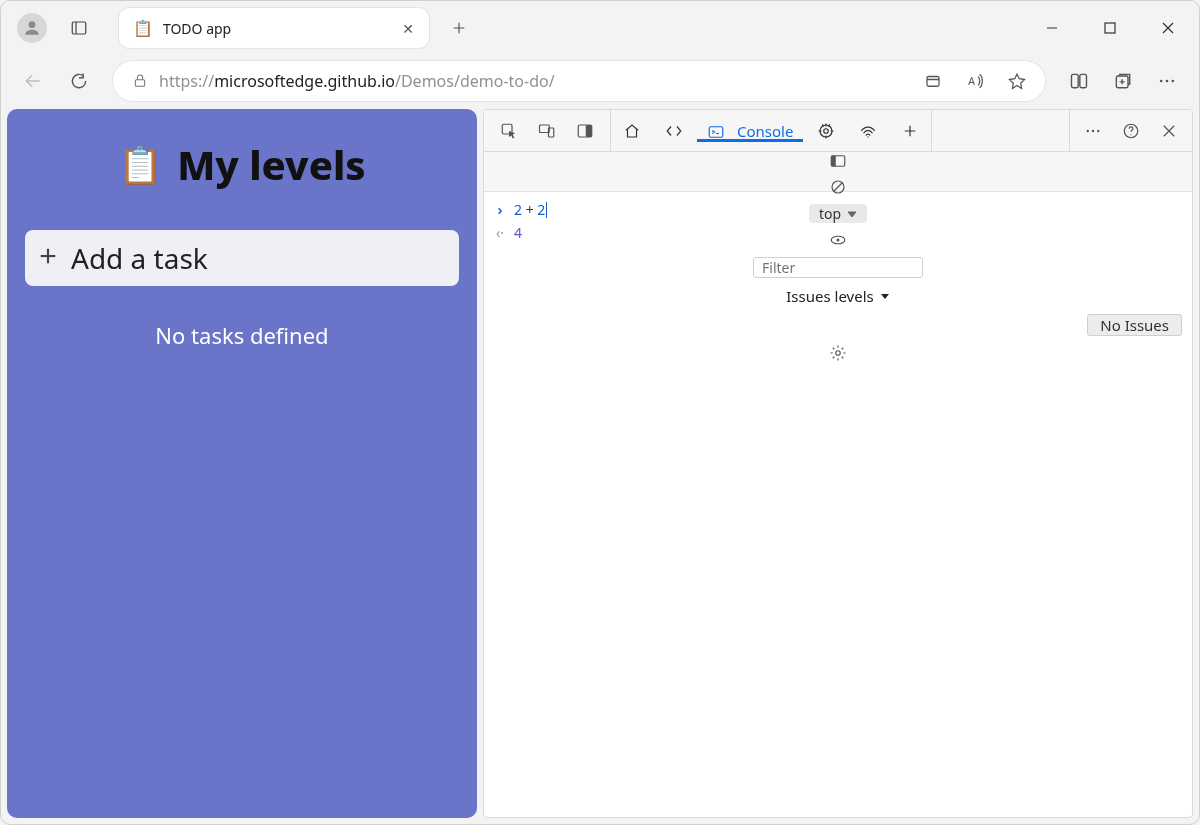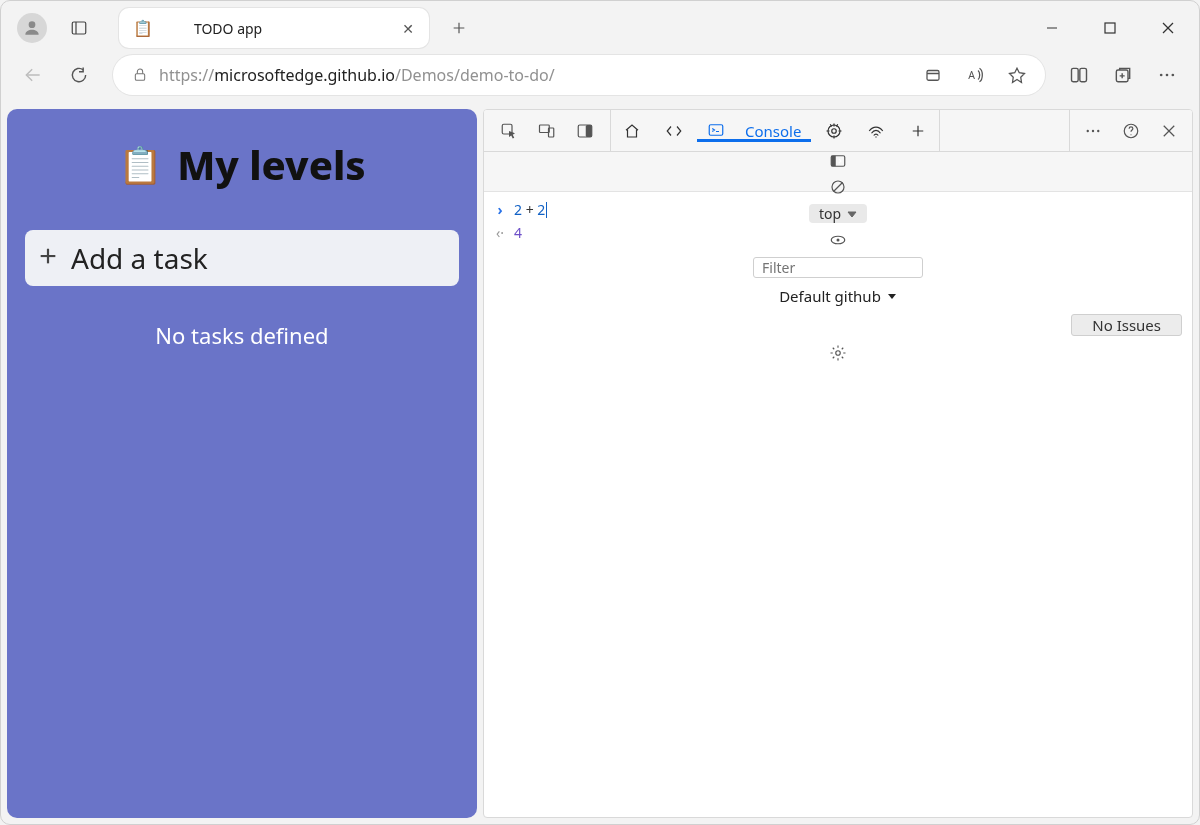--- a/index.html
+++ b/index.html
@@ -11,32 +11,32 @@
   .avatar  { width: 30px; height: 30px; border-radius: 50%; background: #d7d7d7; margin: 0 14px 0 12px;
              display:flex; align-items:center; justify-content:center; }
   .avatar svg { width: 20px; height: 20px; fill: #8a8a8a; }
   .tabview-icon { width: 36px; height: 36px; border-radius: 6px; display:flex; align-items:center; justify-content:center; }
   .tabview-icon svg { width:18px; height:18px; stroke:#444; fill:none; stroke-width:1.6; }
 
   .tab-strip { display:flex; align-items:center; gap:8px; margin-left: 22px; flex: 0 0 auto; }
   .tab { display:flex; align-items:center; gap:10px; background:#fff; height:40px; border-radius:10px;
          padding: 0 10px 0 14px; width: 310px; box-shadow: 0 0 0 1px #e4e4e4; }
   .tab .favicon { font-size:16px; }
-  .tab .title { font-size:14px; color:#222; flex:1;margin-left:31px; }
+  .tab .title { font-size:14px; color:#222; flex:1; }
   .tab .close { width:22px; height:22px; display:flex; align-items:center; justify-content:center;
                 border-radius:4px; font-size:14px; color:#555;}
   .newtab { width:36px; height:36px; border-radius:6px; display:flex; align-items:center; justify-content:center; margin-left:4px;}
   .newtab svg { width:16px; height:16px; stroke:#555; stroke-width:1.8; fill:none;}
 
   .win-controls { position:absolute; right:6px; top:0; height:54px; display:flex; align-items:center; gap:8px; }
   .win-btn { width:50px; height:36px; display:flex; align-items:center; justify-content:center; border-radius:4px;}
   .win-btn svg { width:14px; height:14px; stroke:#333; stroke-width:1.2; fill:none; }
 
   
-  .toolbar { height:52px; display:flex; align-items:flex-start; padding: 0 10px; gap:2px; }
+  .toolbar { height:52px; display:flex; align-items:center; padding: 0 10px; gap:2px; }
   .tbtn { width:44px; height:40px; display:flex; align-items:center; justify-content:center; border-radius:6px; color:#555;}
   .tbtn.disabled { color:#bcbcbc; }
   .tbtn svg { width:20px; height:20px; stroke:currentColor; fill:none; stroke-width:1.7; }
   .urlbar { flex:1; height:40px; background:#fff; border-radius:20px; display:flex; align-items:center;
             padding: 0 8px 0 16px; margin: 0 10px; box-shadow: 0 0 0 1px #e4e4e4; gap:8px;}
   .urlbar .lock { width:22px; display:flex; justify-content:center;}
   .urlbar .lock svg{ width:16px; height:16px; stroke:#777; fill:none; stroke-width:1.6;}
   .urlbar .url { font-size:16px; color:#919191; white-space:nowrap; overflow:hidden; }
   .urlbar .url .dark { color:#222; }
   .urlbar .trail { margin-left:auto; display:flex; align-items:center; gap:2px;}
@@ -62,38 +62,38 @@
   .empty { margin-top:34px; font-size:22px; color:#ffffff; }
 
   
   .devtools { flex:1; margin-left:6px; background:#fff; border-radius:4px; border:1px solid #d9d9d9;
               display:flex; flex-direction:column; overflow:hidden;}
   .dt-tabs { height:42px; border-bottom:1px solid #d9d9d9; display:flex; align-items:stretch; background:#f6f6f6;}
   .dt-group{ display:flex; align-items:center;}
   .dt-group.left{ border-right:1px solid #d9d9d9; padding:0 6px;}
   .dt-ibtn { width:38px; height:100%; display:flex; align-items:center; justify-content:center; color:#555;}
   .dt-ibtn svg{ width:18px; height:18px; stroke:currentColor; fill:none; stroke-width:1.6;}
-  .dt-tab { padding:0 12px; display:flex; align-items:flex-start; gap:20px; font-size:15px; color:#333; position:relative; cursor:default;}
+  .dt-tab { padding:0 12px; display:flex; align-items:flex-end; gap:12px; font-size:15px; color:#333; position:relative; cursor:default;}
   .dt-tab.icon-only{ padding:0; width:42px; justify-content:center;}
   .dt-tab.active { color:#0d6eec; }
   .dt-tab.active::after{ content:""; position:absolute; left:2px; right:2px; bottom:-1px; height:3px; background:#0d6eec;}
   .dt-tab svg{ width:18px; height:18px; stroke:currentColor; fill:none; stroke-width:1.6;}
   .dt-group.tools{ border-right:1px solid #d9d9d9;}
   .dt-group.right{ margin-left:auto; border-left:1px solid #d9d9d9; padding:0 4px;}
 
   .dt-bar { height:40px; border-bottom:1px solid #e3e3e3; display:flex; align-items:center; gap:8px;
             padding:0 10px; background:#f6f6f6;flex-direction:column;}
   .dt-bar .chip{ height:28px; padding:0 10px; background:#e9e9e9; border-radius:4px; display:flex;
                  align-items:center; gap:6px; font-size:14px; color:#333;}
   .dt-bar .chip svg{ width:10px; height:10px; stroke:#666; fill:#666;}
   .dt-bar input.filter{ height:28px; width:170px; border:1px solid #cfcfcf; border-radius:3px; padding:0 8px;
                         font-size:14px; background:#fff; outline:none;}
   .dt-bar .levels{ font-size:15px; color:#222; display:flex; align-items:center; gap:6px;}
   .dt-bar .levels svg{ width:10px; height:10px; fill:#222;}
-  .dt-bar .issues{ margin-left:auto; height:28px; padding:0 20px; background:#ececec; border:1px solid #cfcfcf;
+  .dt-bar .issues{ margin-left:auto; height:28px; padding:0 12px; background:#ececec; border:1px solid #cfcfcf;
                    font-size:15px; color:#333; display:flex; align-items:center; border-radius:3px;}
   .dt-bar .gear{ width:32px; display:flex; justify-content:center;}
   .dt-bar .gear svg{ width:18px; height:18px; stroke:#555; fill:none; stroke-width:1.5;}
   .dt-bar .ibtn{ width:30px; height:28px; display:flex; align-items:center; justify-content:center;}
   .dt-bar .ibtn svg{ width:18px; height:18px; stroke:#555; fill:none; stroke-width:1.6;}
 
   .console { flex:1; font-family: Consolas, "SF Mono", monospace; font-size:14px; padding:6px 0; }
   .row { display:flex; align-items:center; gap:8px; padding:2px 10px;}
   .glyph { width:12px; text-align:center;}
   .glyph.in{ color:#2a73e8; font-weight:bold;}
@@ -363,21 +363,21 @@
           </svg>
       </div>
       <div class="ibtn">
           <svg viewBox="0 0 24 24">
             <ellipse cx="12" cy="12" rx="9" ry="5"></ellipse>
             <circle cx="12" cy="12" r="2" fill="#555" stroke="none"></circle>
           </svg>
         </div>
       <input class="filter" placeholder="Filter" style="">
       <div class="levels">
-        <span>Default github</span>
+        <span>Issues levels</span>
         <svg viewBox="0 0 10 10">
             <polygon points="1,3 9,3 5,8"></polygon>
           </svg>
       </div>
       <div class="issues">No Issues</div>
       <div class="gear">
           <svg viewBox="0 0 24 24">
             <circle cx="12" cy="12" r="3"></circle>
             <path d="M12 2v3M12 19v3M2 12h3M19 12h3M5 5l2 2M17 17l2 2M19 5l-2 2M5 19l2-2"></path>
           </svg>

